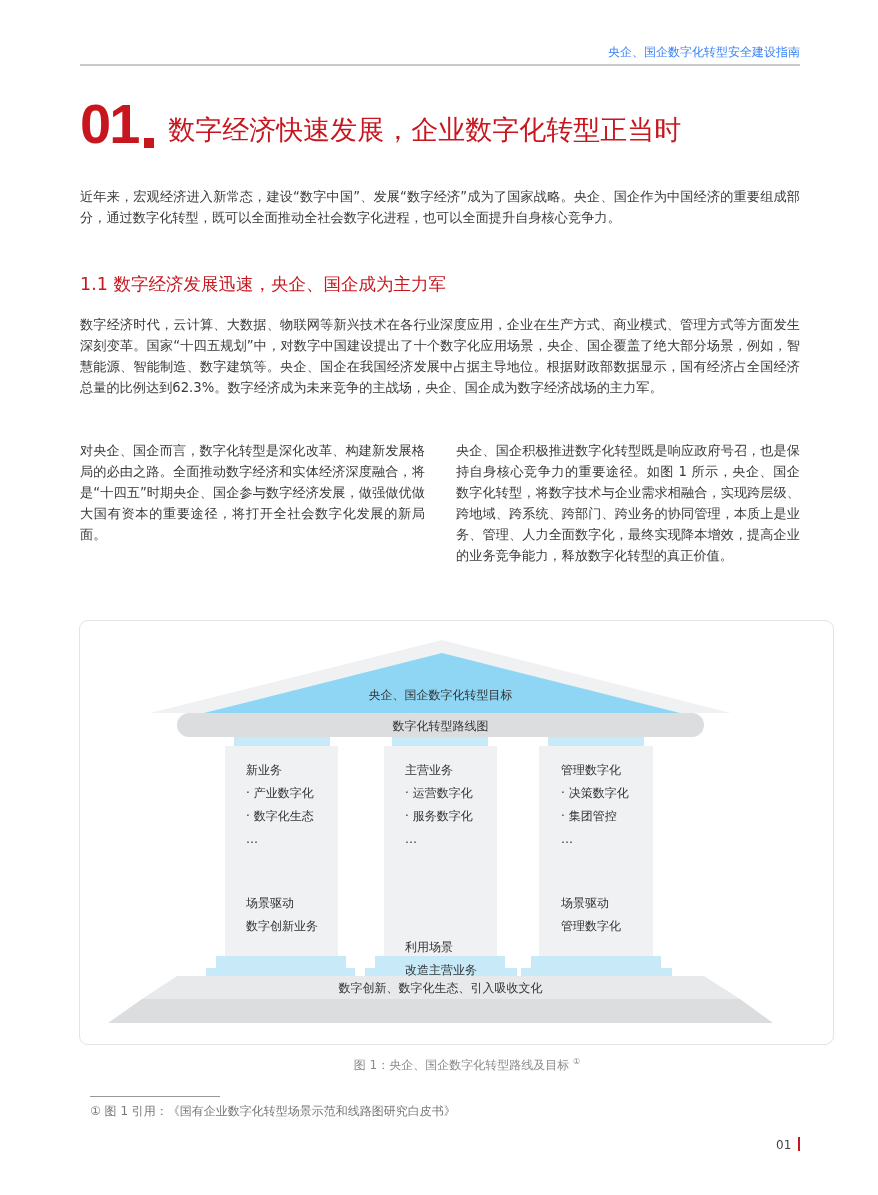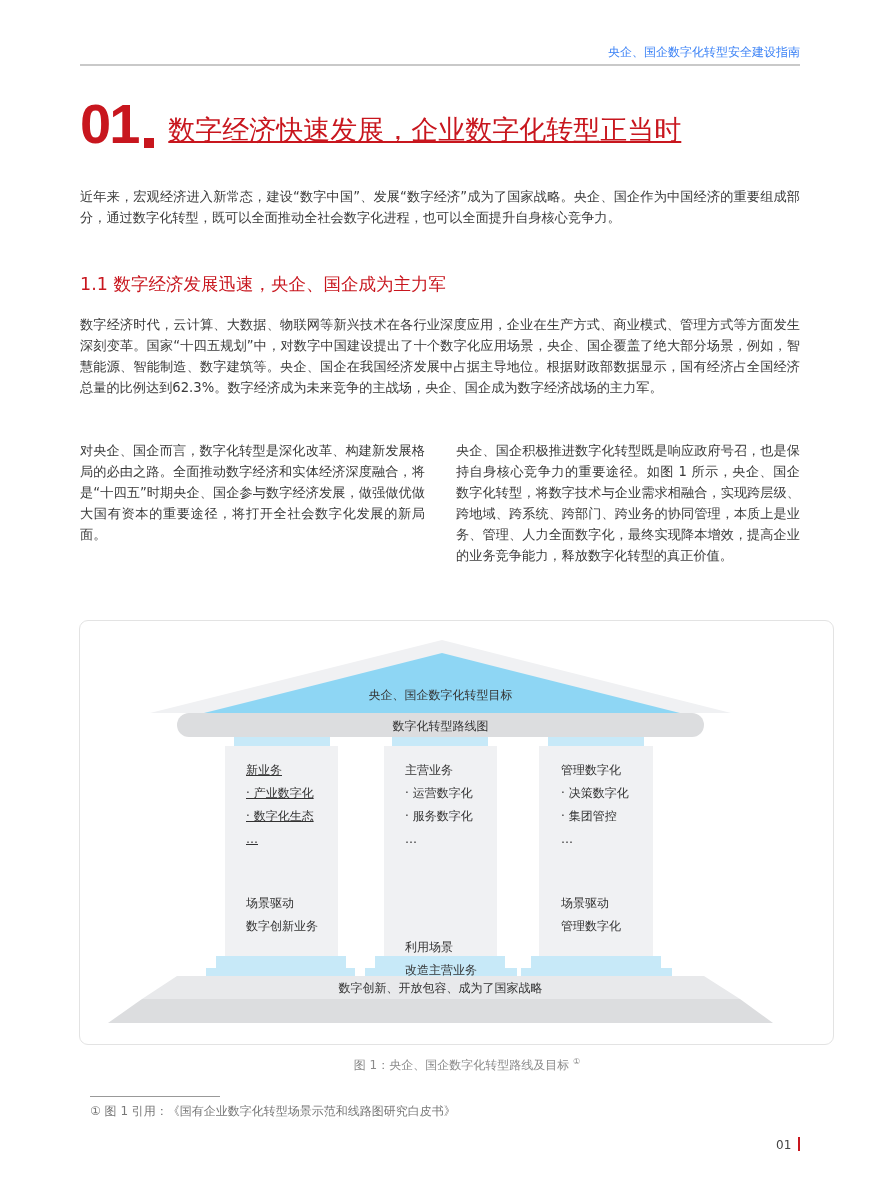--- a/index.html
+++ b/index.html
@@ -3,21 +3,21 @@
 <meta charset="utf-8">
 <style>
   html, body { margin:0; padding:0; background:#ffffff; }
   body { width:878px; height:1195px; position:relative; overflow:hidden;
          font-family:"DejaVu Sans","Liberation Sans",sans-serif; color:#3a3a3a; }
   .header-title { position:absolute; right:78px; top:44px; font-size:12px; color:#3b82f6; }
   .header-rule { position:absolute; left:80px; right:78px; top:64px; height:2px; background:#c9c9c9; }
   .chapter { position:absolute; left:80px; top:96px; display:flex; align-items:flex-end; }
   .chapter-num { font-family:"Liberation Sans",sans-serif; font-weight:bold; font-size:56px; color:#c8161e; line-height:56px; letter-spacing:-2px; }
   .chapter-dot { width:10px; height:10px; background:#c8161e; margin:0 14px 4px 6px; }
-  .chapter-title { font-size:27px; color:#c8161e; line-height:40px; margin-bottom:2px;text-decoration:underline; }
+  .chapter-title { font-size:27px; color:#c8161e; line-height:40px; margin-bottom:2px; }
   .p { position:absolute; font-size:13.2px; line-height:21px; color:#3a3a3a; text-align:justify; }
   .intro { left:80px; top:186px; width:720px; }
   .sec-title { position:absolute; left:80px; top:272px; font-size:17.5px; color:#c8161e; }
   .sec-body { left:80px; top:314px; width:720px; }
   .col-left { left:80px; top:440px; width:345px; }
   .col-right { left:456px; top:440px; width:344px; }
   .figure { position:absolute; left:79px; top:620px; width:721px; height:423px; border:1px solid #e3e3e3; border-radius:9px; background:#fff;padding-left:32px; }
   .fig-svg { position:absolute; left:0; top:0; }
   .fig-text { position:absolute; font-size:12px; color:#333; white-space:nowrap; }
   .pillar-text { position:absolute; font-size:12px; color:#333; line-height:23px; }
@@ -71,21 +71,21 @@
     <rect x="285" y="347" width="152" height="8" fill="#c7e9f8"></rect>
     <rect x="441" y="347" width="151" height="8" fill="#c7e9f8"></rect>
 
     <polygon points="97,355 624,355 660,378 62,378" fill="#e8e9eb"></polygon>
     <polygon points="62,378 660,378 693,402 28,402" fill="#dcdddf"></polygon>
   </svg>
 
   <div class="fig-text" style="left:0;width:721px;text-align:center;top:66px;">央企、国企数字化转型目标</div>
   <div class="fig-text" style="left:0;width:721px;text-align:center;top:97px;">数字化转型路线图</div>
 
-  <div class="pillar-text" style="left:166px;top:138px;text-decoration:underline;">
+  <div class="pillar-text" style="left:166px;top:138px;">
     <div>新业务</div>
     <div>· 产业数字化</div>
     <div>· 数字化生态</div>
     <div>…</div>
   </div>
   <div class="pillar-text" style="left:166px;top:271px;">
     <div>场景驱动</div>
     <div>数字创新业务</div>
   </div>
 
@@ -104,21 +104,21 @@
     <div>管理数字化</div>
     <div>· 决策数字化</div>
     <div>· 集团管控</div>
     <div>…</div>
   </div>
   <div class="pillar-text" style="left:481px;top:271px;">
     <div>场景驱动</div>
     <div>管理数字化</div>
   </div>
 
-  <div class="fig-text" style="left:0;width:721px;text-align:center;top:359px;">数字创新、开放包容、成为了国家战略</div>
+  <div class="fig-text" style="left:0;width:721px;text-align:center;top:359px;">数字创新、数字化生态、引入吸收文化</div>
 </div>
 
 <div class="caption">
   <span>图 1：央企、国企数字化转型路线及目标</span>
   <sup>①</sup>
 </div>
 
 <div class="fn-rule"></div>
 <div class="footnote">① 图 1 引用：《国有企业数字化转型场景示范和线路图研究白皮书》</div>
 

